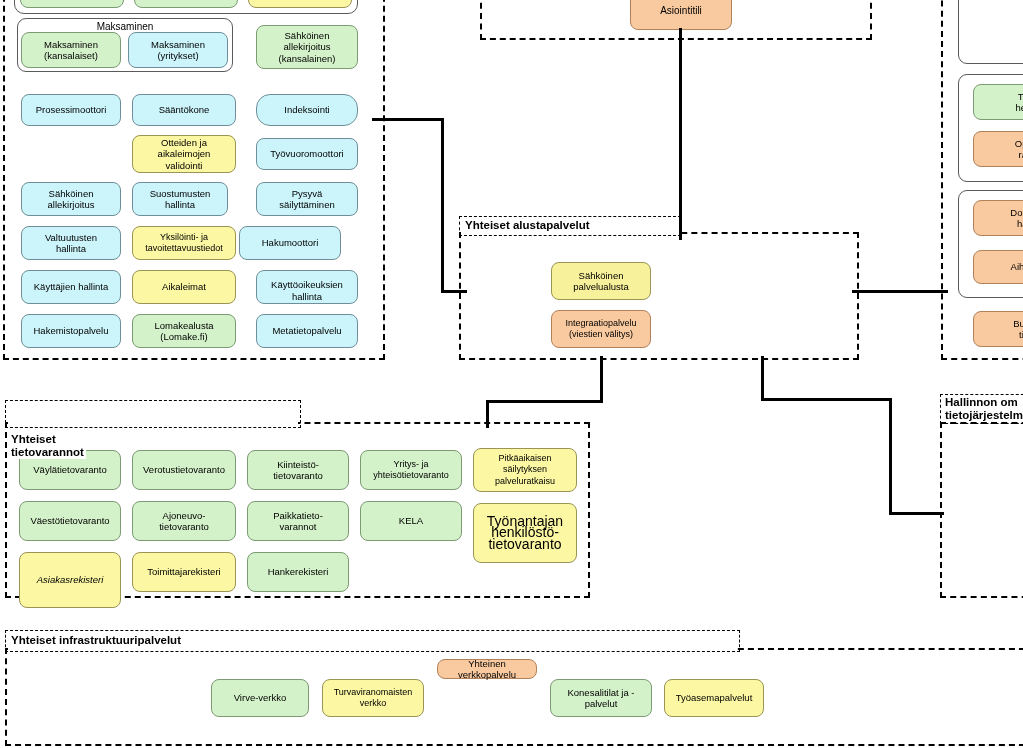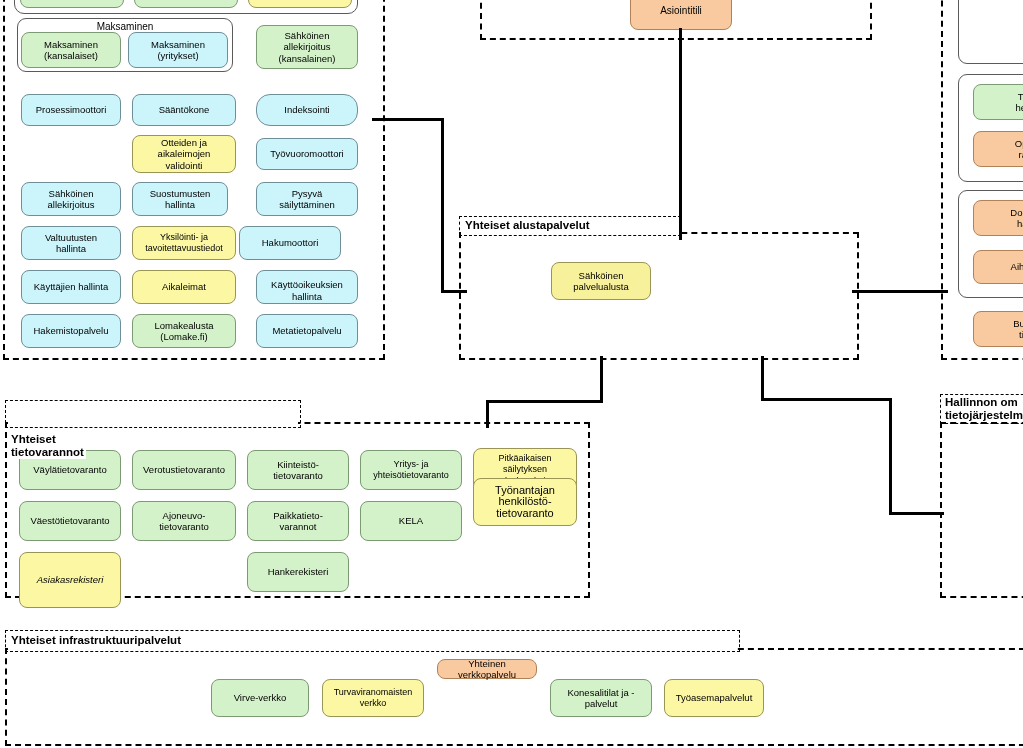--- a/index.html
+++ b/index.html
@@ -181,20 +181,24 @@
 
   <div class="zone" style="left:459px;top:232px;width:400px;height:128px;"></div>
   <div class="zone zone-thin" style="left:459px;top:216px;width:222px;height:20px;border-width:1.4px;"></div>
   <div class="mask" style="left:461px;top:218px;width:218px;height:16px;z-index:5;"></div>
   <div class="zone-label" style="left:463px;top:219px;">Yhteiset alustapalvelut</div>
 
   <div class="node c-yellow2" style="left:551px;top:262px;width:100px;height:38px;">
     <span>Sähköinen
 palvelualusta</span>
   </div>
+  <div class="node c-orange" style="left:551px;top:310px;width:100px;height:38px;font-size:9px;">
+    <span>Integraatiopalvelu
+(viestien välitys)</span>
+  </div>
 
   <div class="zone" style="left:5px;top:422px;width:585px;height:176px;"></div>
   <div class="zone zone-thin" style="left:5px;top:400px;width:296px;height:28px;border-width:1.4px;"></div>
   <div class="mask" style="left:8px;top:402px;width:290px;height:24px;z-index:5;"></div>
   <div class="zone-label" style="left:9px;top:402px;margin-top:31px;">Yhteiset
 tietovarannot</div>
 
   <div class="node c-green" style="left:19px;top:450px;width:102px;height:40px;">
     <span>Väylätietovaranto</span>
   </div>
@@ -222,28 +226,31 @@
     <span>Ajoneuvo-
 tietovaranto</span>
   </div>
   <div class="node c-green" style="left:247px;top:501px;width:102px;height:40px;text-align:center;">
     <span>Paikkatieto-
 varannot</span>
   </div>
   <div class="node c-green" style="left:360px;top:501px;width:102px;height:40px;">
     <span>KELA</span>
   </div>
-  <div class="node c-yellow" style="left:473px;top:478px;width:104px;height:48px;font-size:11px;">
+  <div class="node c-yellow" style="left:473px;top:503px;width:104px;height:60px;font-size:14px;">
     <span>Työnantajan
 henkilöstö-
 tietovaranto</span>
   </div>
 
   <div class="node c-yellow" style="left:19px;top:552px;width:102px;height:56px;font-style:italic;">
     <span>Asiakasrekisteri</span>
+  </div>
+  <div class="node c-yellow" style="left:132px;top:552px;width:104px;height:40px;">
+    <span>Toimittajarekisteri</span>
   </div>
   <div class="node c-green" style="left:247px;top:552px;width:102px;height:40px;">
     <span>Hankerekisteri</span>
   </div>
 
   <div class="zone" style="left:5px;top:648px;width:1030px;height:98px;"></div>
   <div class="zone zone-thin" style="left:5px;top:630px;width:735px;height:22px;border-width:1.4px;"></div>
   <div class="mask" style="left:8px;top:632px;width:729px;height:18px;z-index:5;"></div>
   <div class="zone-label" style="left:9px;top:634px;">Yhteiset infrastruktuuripalvelut</div>
 

